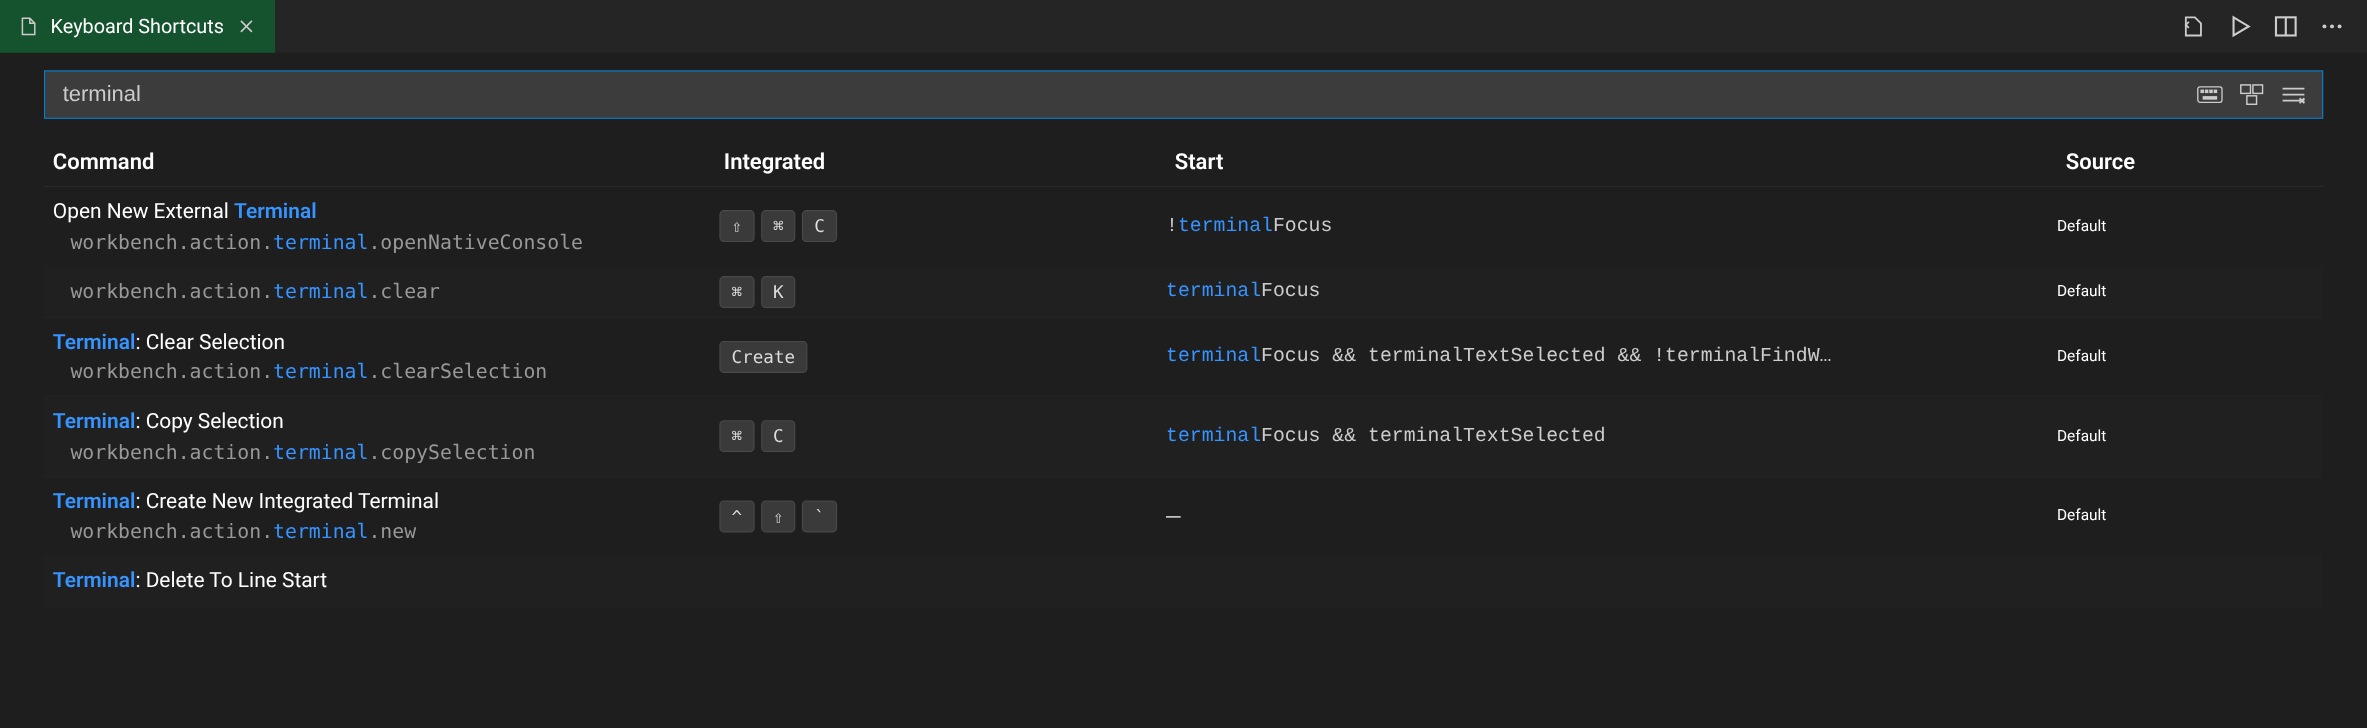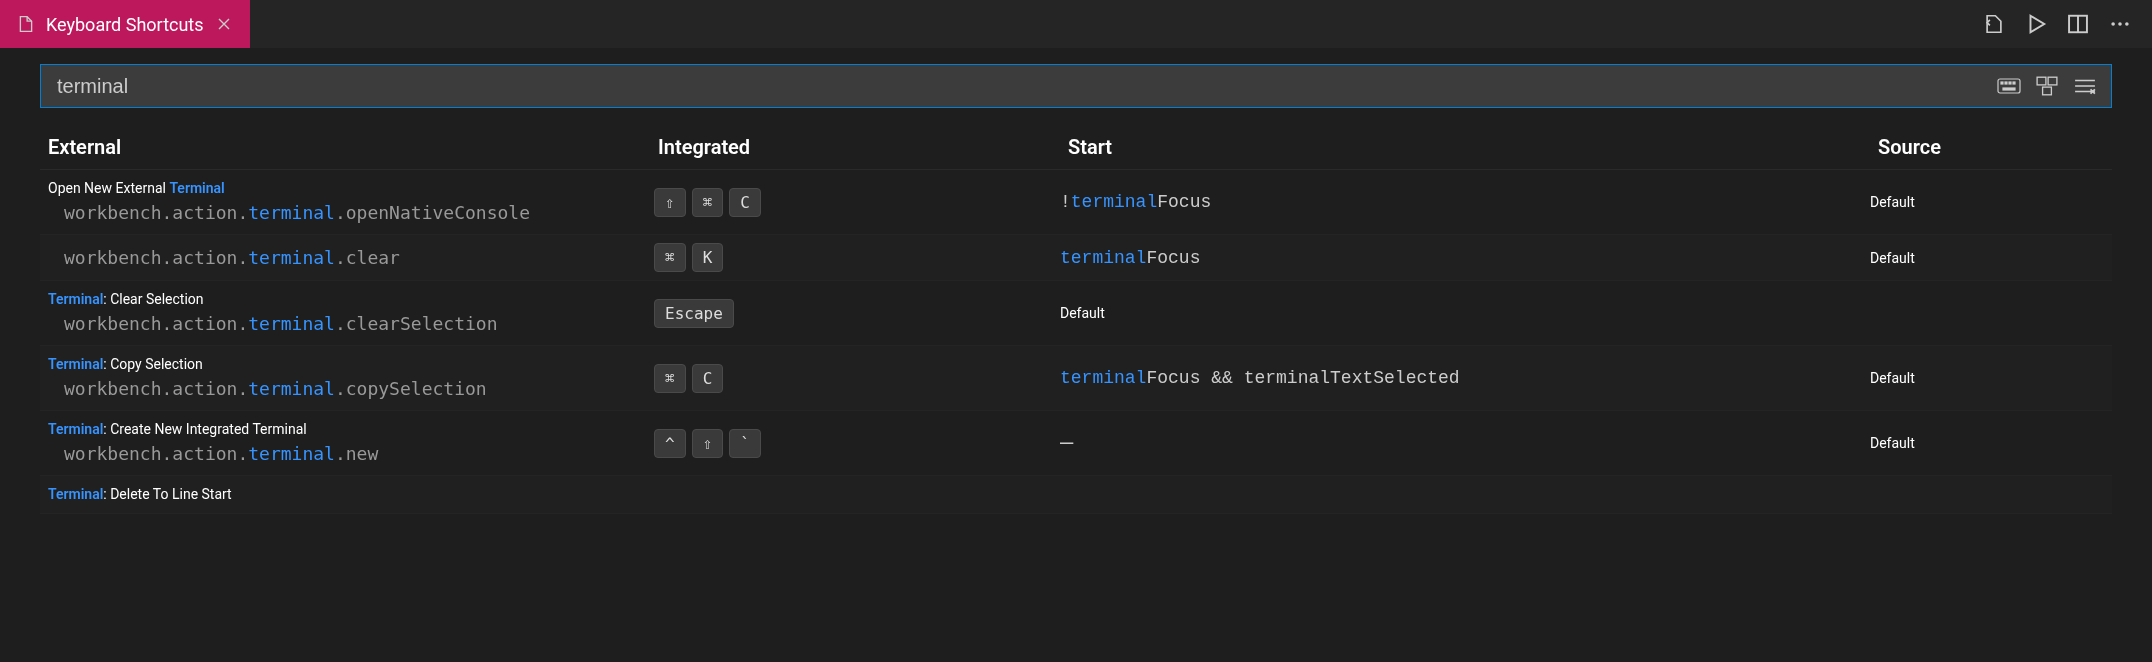--- a/index.html
+++ b/index.html
@@ -15,21 +15,21 @@
   .tab-bar {
     display: flex;
     align-items: center;
     height: 48px;
     background: #252526;
     justify-content: space-between;
   }
   .tab {
     display: flex;
     align-items: center;
-    background: #be185d;
+    background: #14532d;
     padding: 0 16px;
     height: 100%;
     gap: 10px;
     border-right: 1px solid #252526;
   }
   .tab-icon { width: 20px; height: 20px; display:flex; align-items:center; justify-content:center; }
   .tab-label { color: #ffffff; font-size: 18px; }
   .tab-close { color: #cccccc; font-size: 18px; cursor: pointer; display:flex; align-items:center; justify-content:center; width:20px; height:20px;}
   .tab-actions {
     display: flex;
@@ -85,21 +85,21 @@
   }
   .thead > div { padding-left: 8px; cursor:pointer;}
   .rows { }
   .row {
     padding: 8px 0;
     border-bottom: 1px solid #242424;
     font-size: 18px;
   }
   .row:nth-child(even){ background:#202020; }
   .cmd-cell { padding-left: 8px; line-height:1.5;}
-  .cmd-title { color:#ffffff; font-size:14px; }
+  .cmd-title { color:#ffffff; font-size:19px; }
   .cmd-id { font-family: ui-monospace, SFMono-Regular, Menlo, monospace; color:#999999; font-size:18px;margin-left:16px;}
   .hl { color:#3794ff; font-weight:600; }
   .mono-hl { color:#3794ff; }
   .keys { display:flex; gap:6px; align-items:center; padding-left:4px;}
   .key {
     background:#3a3a3a;
     border:1px solid #4a4a4a;
     border-radius:4px;
     padding:4px 10px;
     font-family: ui-monospace, SFMono-Regular, Menlo, monospace;
@@ -188,21 +188,21 @@
             <line x1="1" y1="13" x2="19" y2="13"></line>
             <path d="M15 11l4 4M19 11l-4 4" stroke-width="1.6"></path>
           </svg>
       </span>
     </div>
   </div>
 </div>
 
 <div class="table">
   <div class="thead">
-    <div>External</div>
+    <div>Command</div>
     <div>Integrated</div>
     <div>Start</div>
     <div>Source</div>
   </div>
   <div class="rows" id="rows">
       <div class="row">
         <div class="cmd-cell">
           <div class="cmd-title">Open New External <span class="hl">Terminal</span></div>
           <div class="cmd-id">workbench.action.<span class="mono-hl">terminal</span>.openNativeConsole</div>
         </div>
@@ -224,22 +224,23 @@
         </div>
         <div class="when-cell"><span class="mono-hl">terminal</span>Focus</div>
         <div class="src-cell">Default</div>
       </div>
       <div class="row">
         <div class="cmd-cell">
           <div class="cmd-title"><span class="hl">Terminal</span>: Clear Selection</div>
           <div class="cmd-id">workbench.action.<span class="mono-hl">terminal</span>.clearSelection</div>
         </div>
         <div class="keys">
-          <span class="key">Escape</span>
-        </div>
+          <span class="key">Create</span>
+        </div>
+        <div class="when-cell"><span class="mono-hl">terminal</span>Focus &amp;&amp; terminalTextSelected &amp;&amp; !terminalFindW…</div>
         <div class="src-cell">Default</div>
       </div>
       <div class="row">
         <div class="cmd-cell">
           <div class="cmd-title"><span class="hl">Terminal</span>: Copy Selection</div>
           <div class="cmd-id">workbench.action.<span class="mono-hl">terminal</span>.copySelection</div>
         </div>
         <div class="keys">
           <span class="key">⌘</span>
           <span class="key">C</span>

